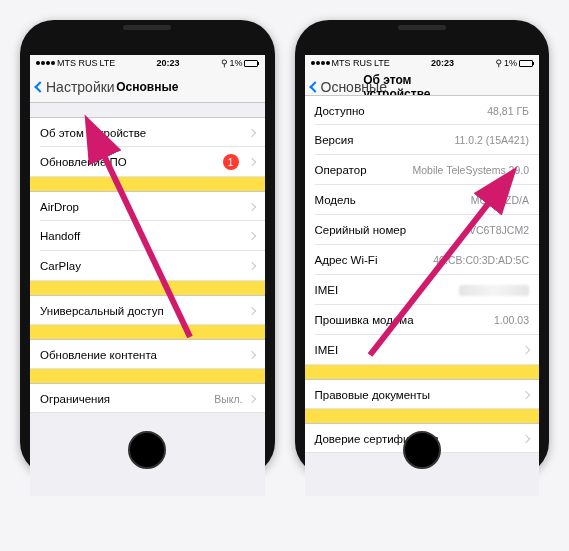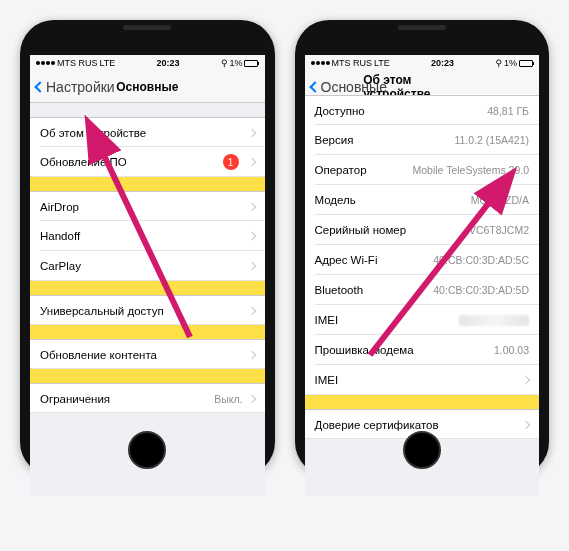--- a/index.html
+++ b/index.html
@@ -316,39 +316,41 @@
               <span class="value">VC6T8JCM2</span>
             </div>
           </div>
           <div class="row">
             <span class="label">Адрес Wi-Fi</span>
             <div class="right-cluster">
               <span class="value">40:CB:C0:3D:AD:5C</span>
             </div>
           </div>
           <div class="row">
-            <span class="label">Bluetooth</span>
-            <div class="right-cluster">
-              <span class="value">40:CB:C0:3D:AD:5D</span>
-            </div>
-          </div>
-          <div class="row">
             <span class="label">IMEI</span>
             <div class="right-cluster">
               <span class="blur"></span>
             </div>
           </div>
           <div class="row">
             <span class="label">Прошивка модема</span>
             <div class="right-cluster">
               <span class="value">1.00.03</span>
             </div>
           </div>
           <div class="row">
             <span class="label">IMEI</span>
+            <div class="right-cluster">
+              <div class="chevron"></div>
+            </div>
+          </div>
+        </div>
+        <div class="section">
+          <div class="row">
+            <span class="label">Правовые документы</span>
             <div class="right-cluster">
               <div class="chevron"></div>
             </div>
           </div>
         </div>
         <div class="section">
           <div class="row">
             <span class="label">Доверие сертификатов</span>
             <div class="right-cluster">
               <div class="chevron"></div>

